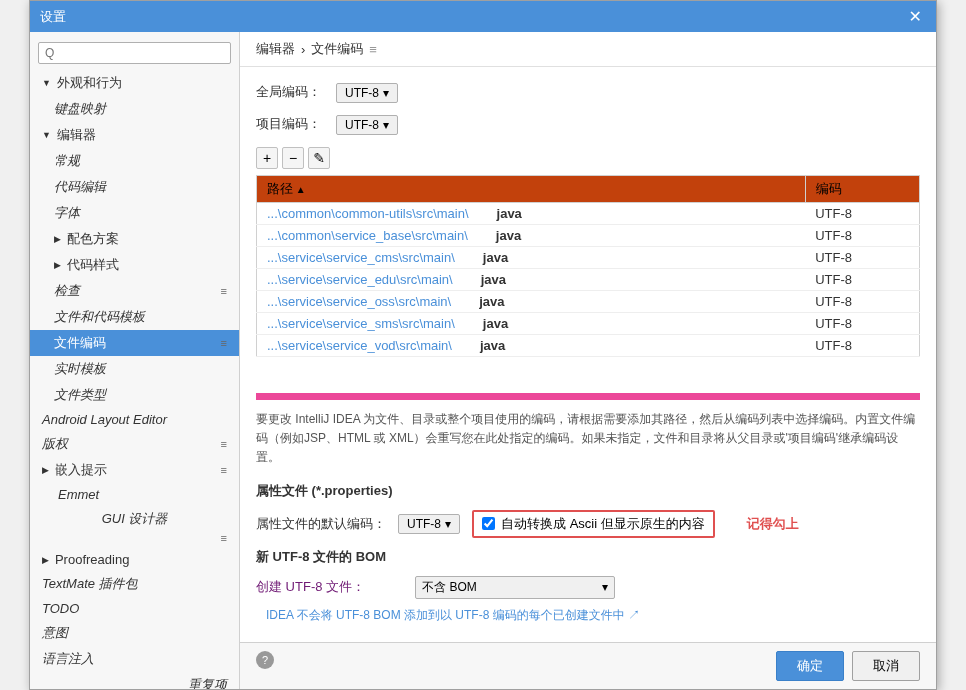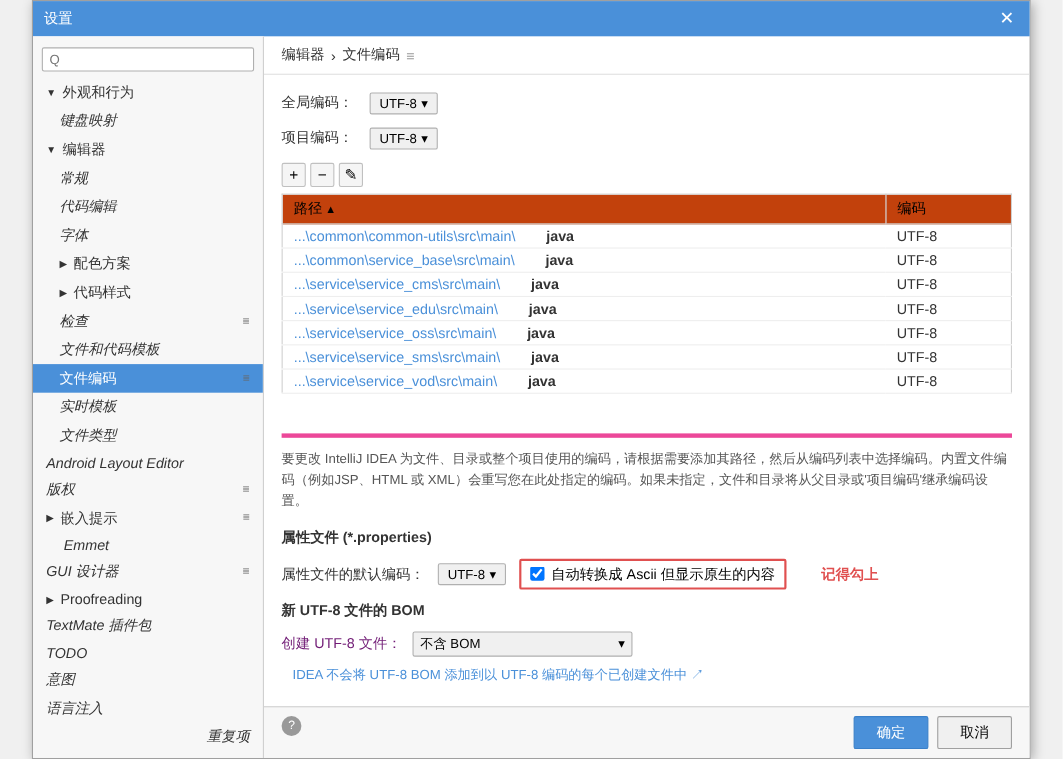--- a/index.html
+++ b/index.html
@@ -28,31 +28,31 @@
     .select-btn { padding: 2px 8px; border: 1px solid #b0b0b0; background: #f0f0f0; cursor: pointer; font-size: 12px; display: flex; align-items: center; gap: 4px; border-radius: 2px; }
     .select-btn::after { content: '▾'; }
     .toolbar { display: flex; gap: 4px; margin-bottom: 6px; }
     .toolbar-btn { width: 22px; height: 22px; border: 1px solid #c0c0c0; background: #f5f5f5; cursor: pointer; font-size: 14px; display: flex; align-items: center; justify-content: center; border-radius: 2px; }
     .file-table { width: 100%; border-collapse: collapse; border: 1px solid #d0d0d0; margin-bottom: 10px; }
     .file-table th { background: #c2410c; padding: 4px 10px; text-align: left; border: 1px solid #d0d0d0; font-weight: normal; font-size: 13px; }
     .file-table th.sort-asc::after { content: ' ▲'; font-size: 10px; }
     .file-table td { padding: 3px 10px; border-bottom: 1px solid #eeeeee; font-size: 13px; color: #333; }
     .file-table td.path { color: #4a90d9; cursor: pointer; }
     .file-table td.path span { color: #333; padding-left: 28px; }
-    .hint-text { font-size: 12px; color: #555; line-height: 1.6; margin-bottom: 14px; border-top: 4px solid #ec4899; padding-top: 10px; margin-top: 36px; }
+    .hint-text { font-size: 12px; color: #555; line-height: 1.6; margin-bottom: 14px; border-top: 7px solid #ec4899; padding-top: 10px; margin-top: 36px; }
     .section-title { font-size: 13px; font-weight: bold; margin-bottom: 10px; color: #333; }
     .props-row { display: flex; align-items: center; margin-bottom: 10px; gap: 12px; }
     .props-label { color: #333; font-size: 13px; flex-shrink: 0; }
     .checkbox-row { display: flex; align-items: center; gap: 6px; border: 2px solid #e05050; padding: 3px 8px; border-radius: 2px; }
     .checkbox-row input[type=checkbox] { margin: 0; }
     .red-note { color: #e05050; font-size: 13px; margin-left: 20px; font-weight: bold; }
     .bom-section { margin-top: 10px; }
     .bom-row { display: flex; align-items: center; margin-bottom: 8px; gap: 10px; }
     .bom-label { color: #701a75; flex-shrink: 0; font-size: 13px; }
-    .bom-select { padding: 2px 6px; border: 1px solid #b0b0b0; background: #f0f0f0; font-size: 12px; cursor: pointer; border-radius: 2px; min-width: 200px; display: flex; align-items: center; justify-content: space-between; }
+    .bom-select { padding: 2px 6px; border: 1px solid #b0b0b0; background: #f0f0f0; font-size: 12px; cursor: pointer; border-radius: 2px; min-width: 200px; display: flex; align-items: center; justify-content: space-between; margin-left: 40px; }
     .bom-select::after { content: '▾'; }
     .bom-hint { font-size: 12px; color: #555; margin-top: 4px; margin-left: 10px; }
     .bom-hint span { color: #4a90d9; }
     .footer { border-top: 1px solid #d0d0d0; padding: 8px 16px; display: flex; justify-content: flex-end; gap: 8px; background: #f7f7f7; }
     .footer-btn { padding: 5px 20px; border: 1px solid #a0a0a0; background: #f0f0f0; cursor: pointer; font-size: 13px; border-radius: 2px; }
     .footer-btn.primary { background: #4a90d9; color: white; border-color: #3a80c9; }
     .help-icon { width: 18px; height: 18px; border-radius: 50%; background: #999; color: white; display: flex; align-items: center; justify-content: center; font-size: 11px; cursor: pointer; margin-right: auto; }
   </style>
 </head>
 <body>
@@ -116,21 +116,21 @@
         <span>版权</span>
         <span class="badge">≡</span>
       </div>
       <div class="sidebar-item has-arrow" style="padding-left:12px;">
         <span>嵌入提示</span>
         <span class="badge">≡</span>
       </div>
       <div class="sidebar-item leaf" style="padding-left:12px;margin-left:16px;">
         <span>Emmet</span>
       </div>
-      <div class="sidebar-item leaf" style="padding-left:12px;">
+      <div class="sidebar-item leaf" style="padding-left:12px;flex-direction:column;">
         <span>GUI 设计器</span>
         <span class="badge">≡</span>
       </div>
       <div class="sidebar-item has-arrow" style="padding-left:12px;">
         <span>Proofreading</span>
       </div>
       <div class="sidebar-item leaf" style="padding-left:12px;">
         <span>TextMate 插件包</span>
       </div>
       <div class="sidebar-item leaf" style="padding-left:12px;">

